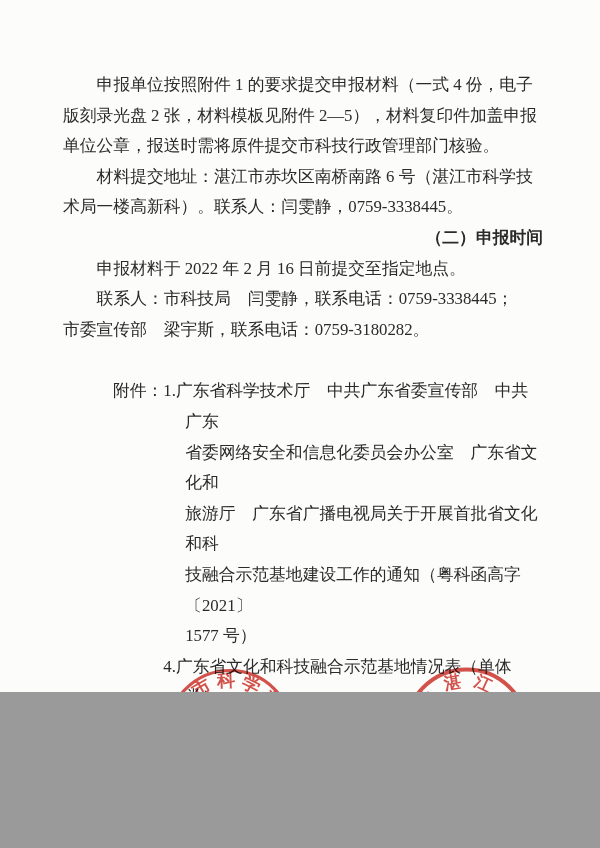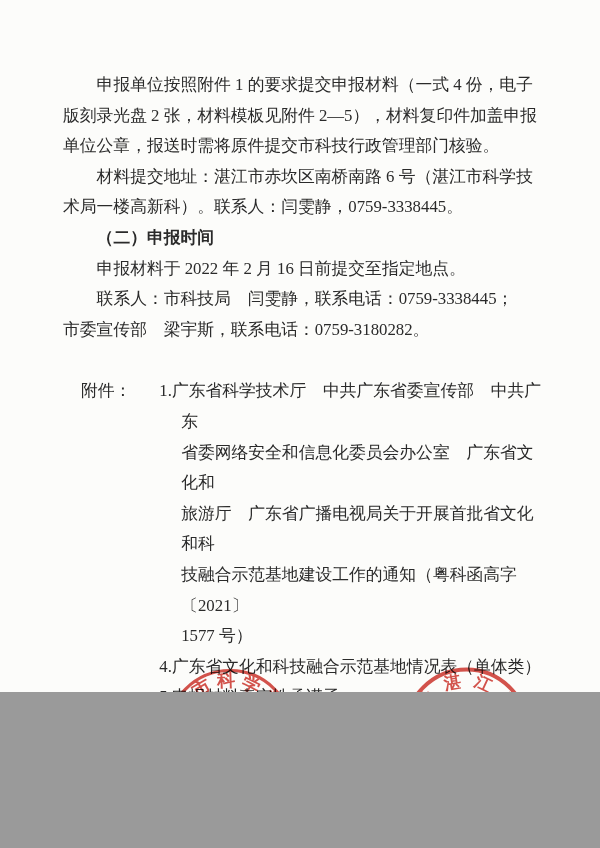--- a/index.html
+++ b/index.html
@@ -11,23 +11,23 @@
   body{background:#9a9a9a;font-family:"Liberation Serif","DejaVu Serif",serif;}
   .page{
     position:relative;width:600px;height:692px;margin:0 auto;
     background:var(--page-bg);color:var(--ink);overflow:hidden;
   }
   .content{
     position:absolute;left:63px;top:70px;width:480px;
     font-size:16.8px;line-height:30.6px;
   }
   .para{margin:0;white-space:pre-line;text-indent:2em;}
-  .heading{margin:0;font-weight:bold;text-indent:2em;}
+  .heading{margin:0;font-weight:bold;text-indent:2em;text-align:right;}
   .heading-sans{font-family:"Liberation Sans","DejaVu Sans",sans-serif;font-size:16.2px;}
-  .attach{display:flex;margin:31px 0 0 18px;gap:28px;}
+  .attach{display:flex;margin:31px 0 0 50px;}
   .attach-label{flex:none;}
   .attach-list{margin:0;padding:0;list-style:none;flex:1;}
   .attach-list li{white-space:pre-line;padding-left:1.3em;text-indent:-1.3em;}
   .sig{position:absolute;white-space:nowrap;}
   .sig-left-org{left:164px;top:717px;font-size:17px;}
   .sig-right-org{left:384px;top:717px;font-size:11px;letter-spacing:.3px;}
   .sig-date{left:403px;top:715px;font-size:16.5px;}
   .seal{position:absolute;mix-blend-mode:multiply;opacity:.88;}
   .seal-left{left:162px;top:665px;width:136px;height:136px;}
   .seal-right{left:400px;top:664px;width:133px;height:133px;}

